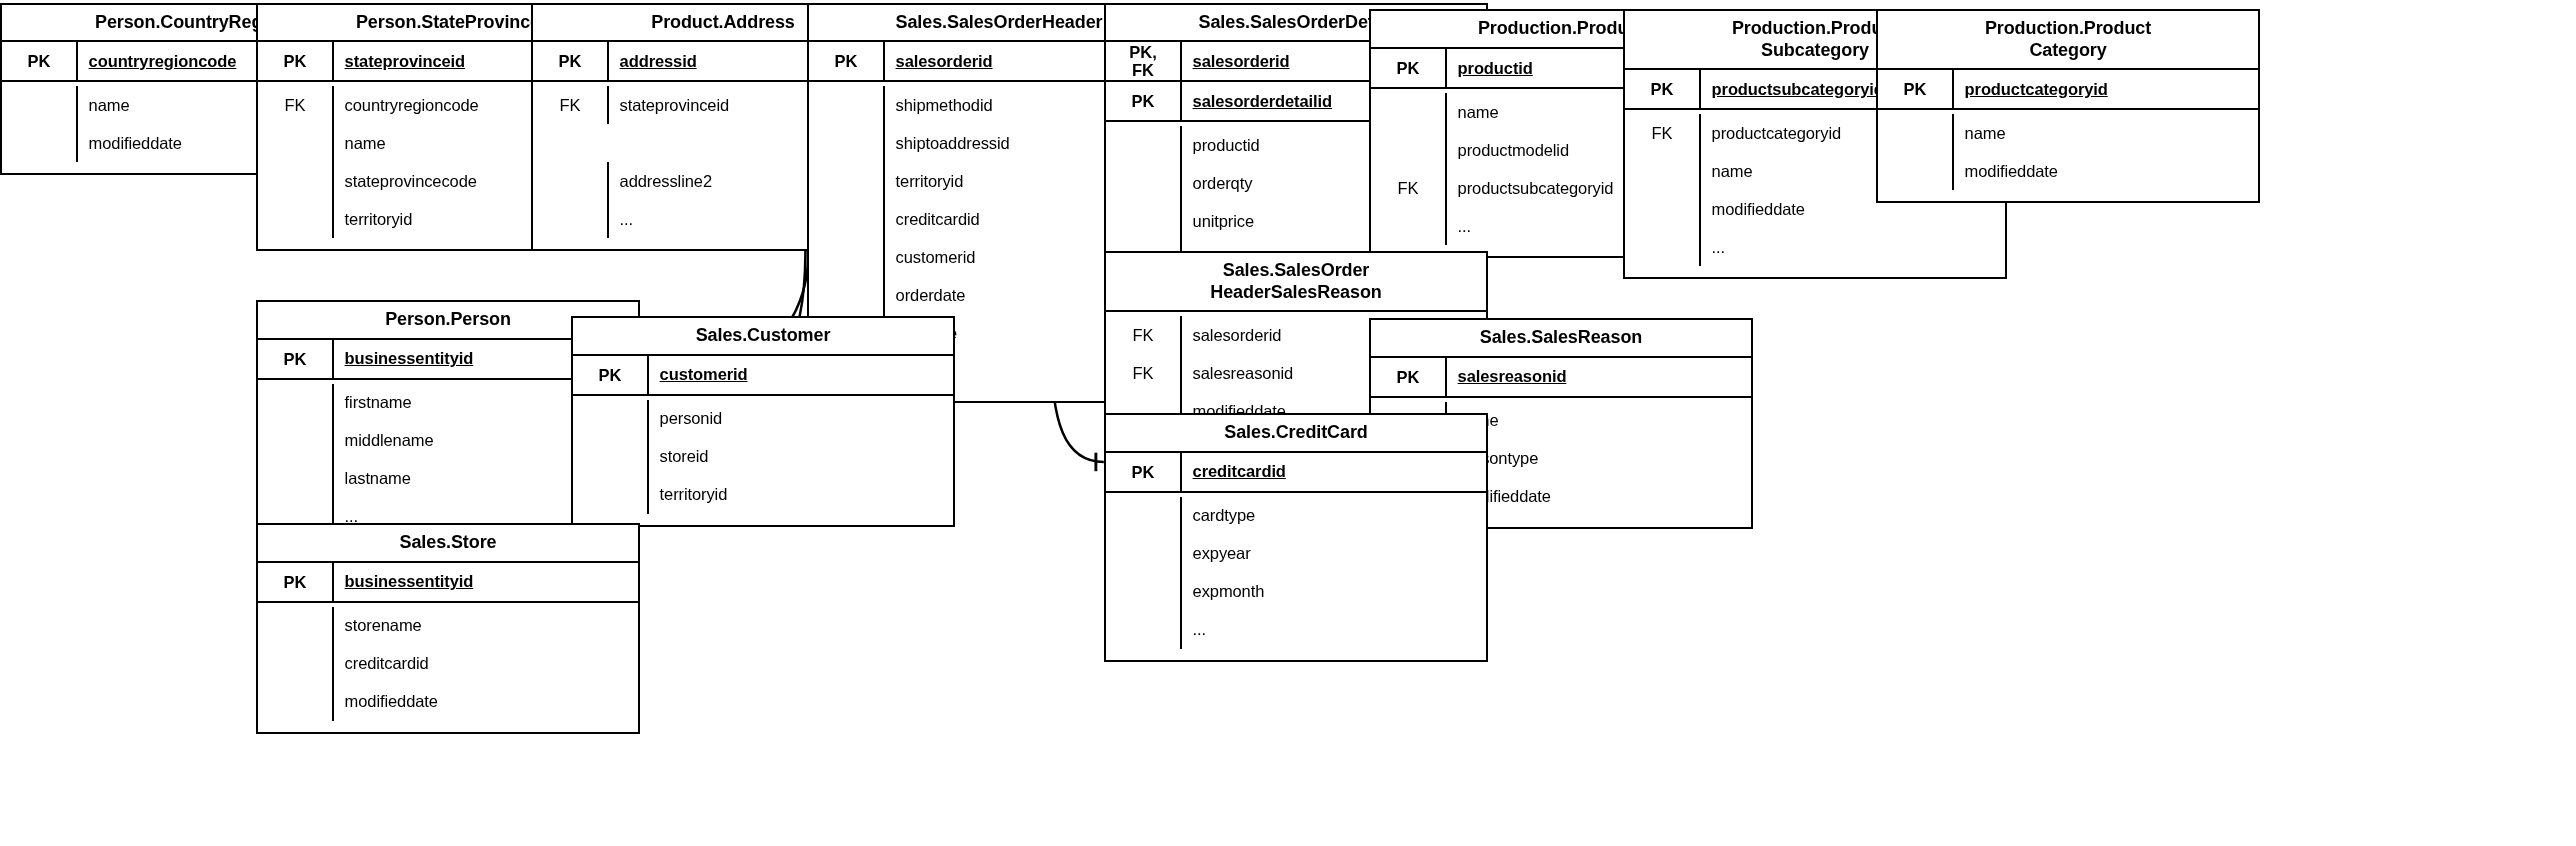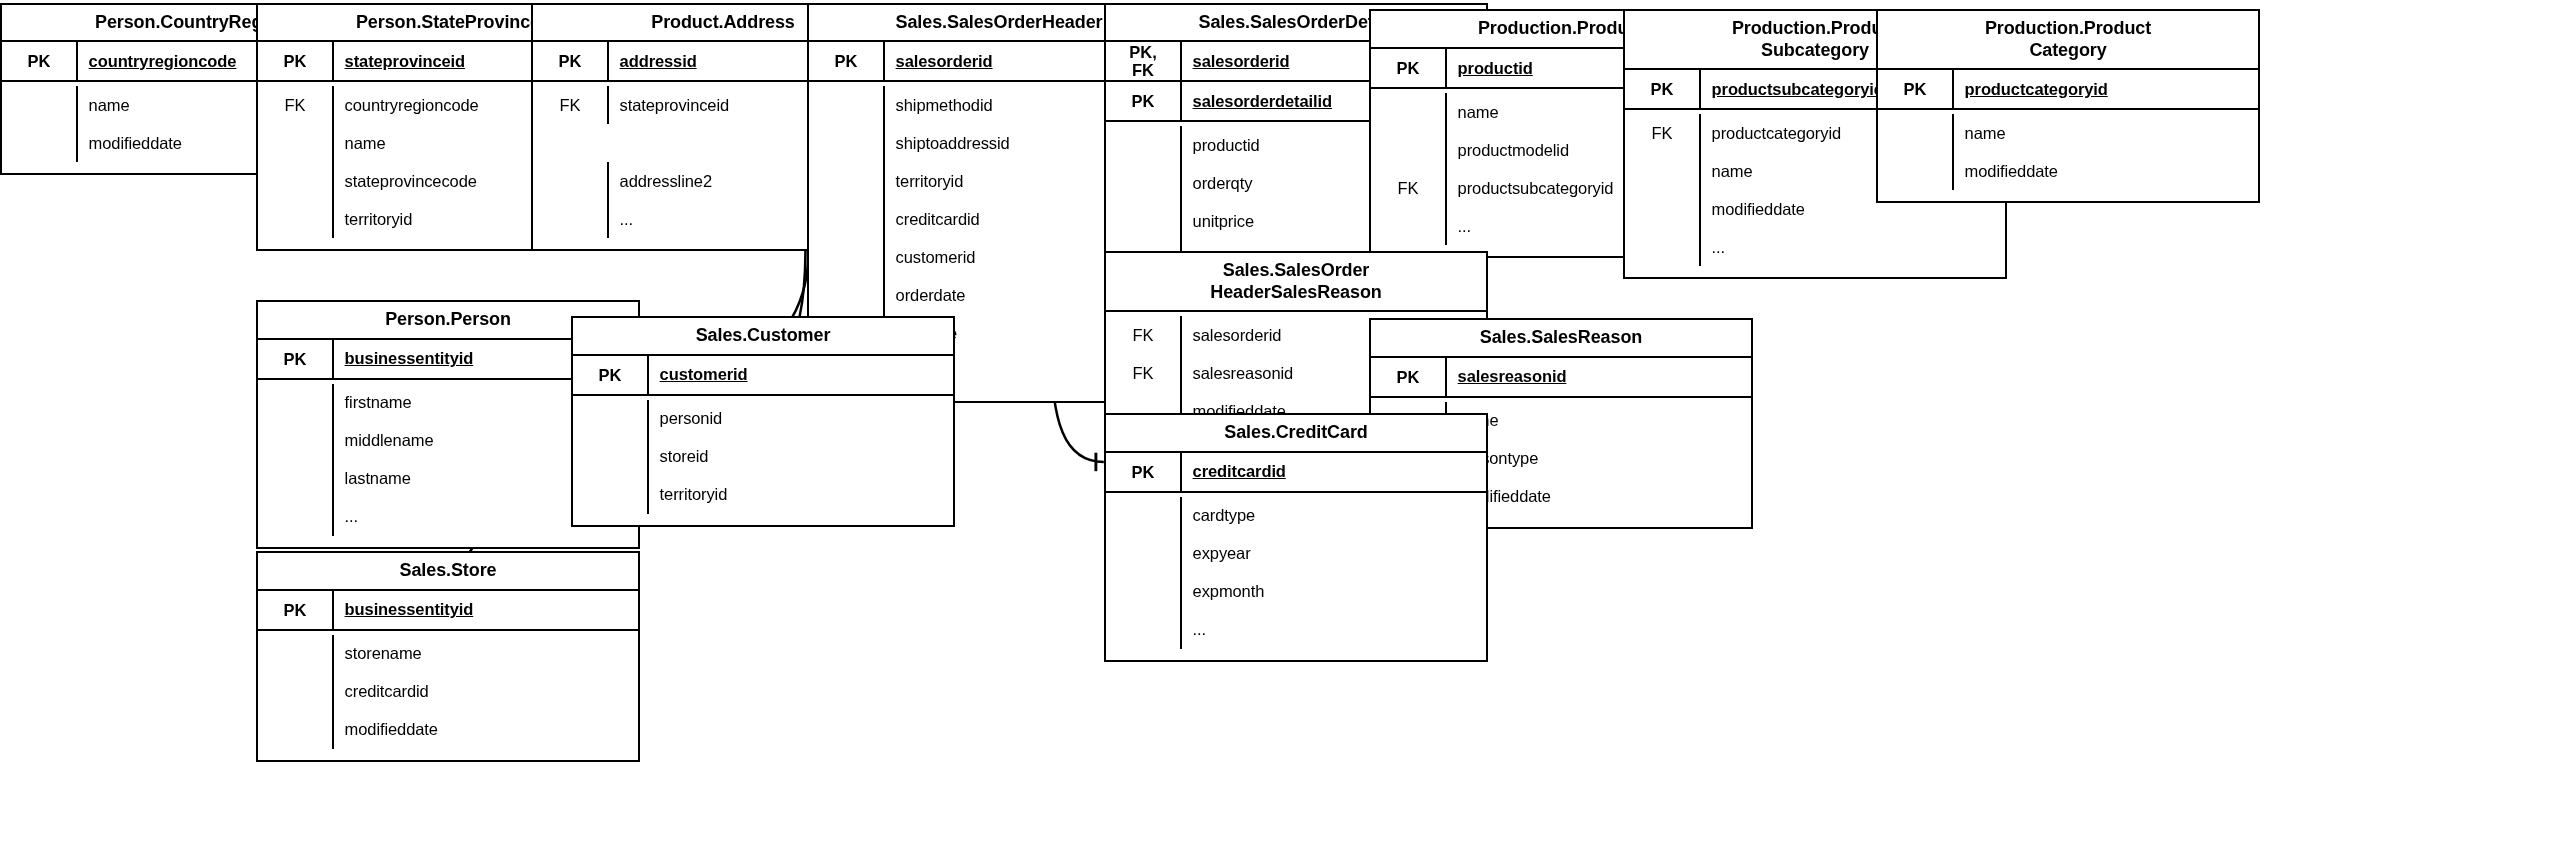--- a/index.html
+++ b/index.html
@@ -494,21 +494,21 @@
           <div class="attr-row">
             <div class="attr-key" style="width: 74px; min-width: 74px;"></div>
             <div class="attr-name">storeid</div>
           </div>
           <div class="attr-row">
             <div class="attr-key" style="width: 74px; min-width: 74px;"></div>
             <div class="attr-name">territoryid</div>
           </div>
         </div>
       </div>
-      <div class="entity" style="left: 256px; top: 523px; width: 384px; margin-top: 28px;">
+      <div class="entity" style="left: 256px; top: 523px; width: 384px;">
         <div class="entity-title">Sales.Store</div>
         <div class="section">
           <div class="attr-row">
             <div class="attr-key pk" style="width: 74px; min-width: 74px;">PK</div>
             <div class="attr-name pkname">businessentityid</div>
           </div>
         </div>
         <div class="section last pad-sec">
           <div class="attr-row">
             <div class="attr-key" style="width: 74px; min-width: 74px;"></div>

